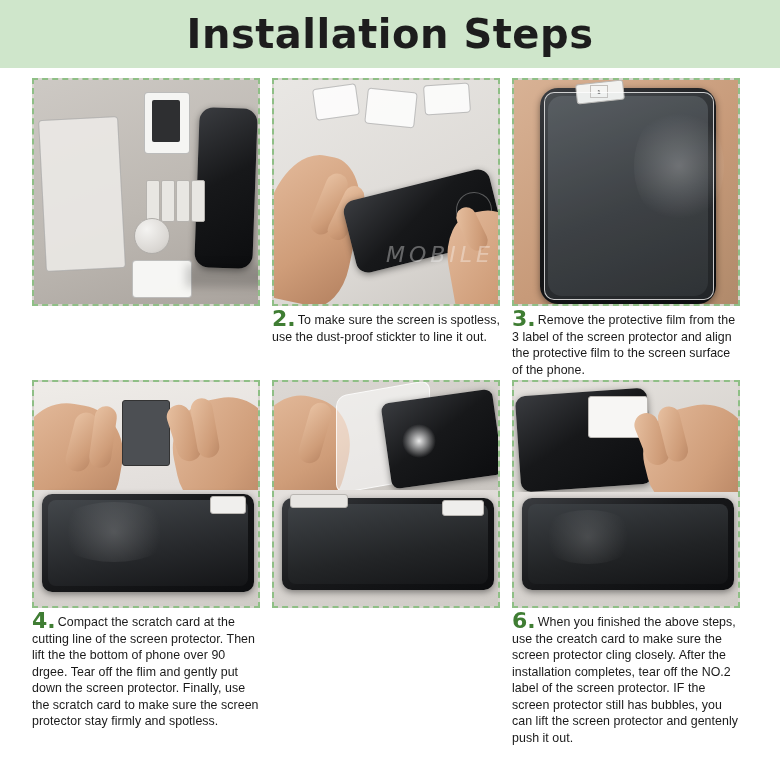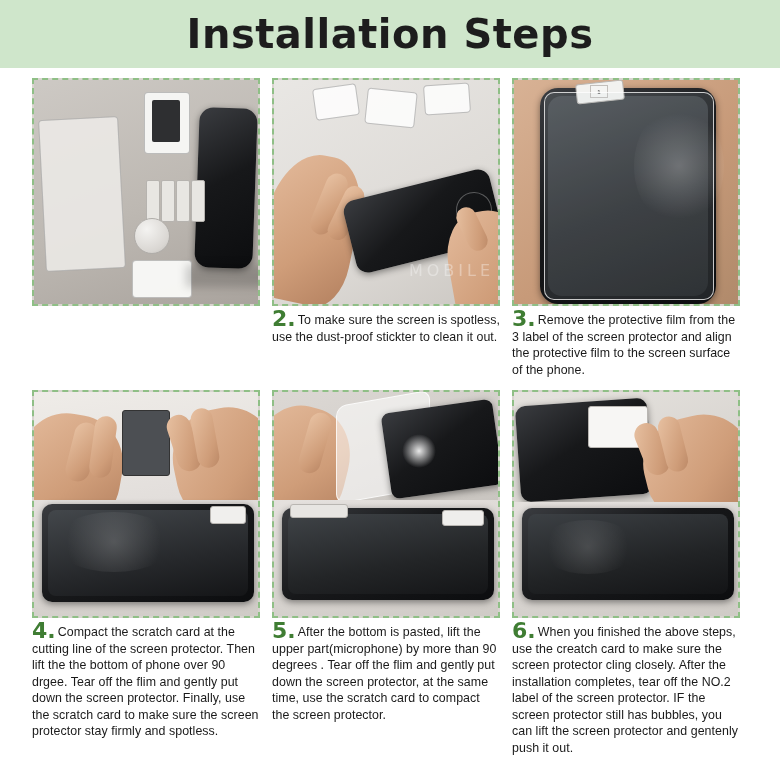--- a/index.html
+++ b/index.html
@@ -127,26 +127,27 @@
     justify-content: center;
   }
   .glare {
     position: absolute;
     background: radial-gradient(circle, rgba(255,255,255,.95) 0%, rgba(255,255,255,.0) 70%);
     border-radius: 50%;
   }
   .watermark {
     position: absolute;
     right: 4px;
-    bottom: 24px;
-    font-size: 16px;
+    bottom: 37px;
+    font-size: 22px;
     color: rgba(255,255,255,.35);
     letter-spacing: 4px;
     font-family: "DejaVu Sans", sans-serif;
     pointer-events: none;
+    font-style: italic;
   }
   .sm-chip {
     position: absolute;
     background: #e8e6e2;
     border: 1px solid #b6b3af;
     border-radius: 2px;
   }
   .circle-pad {
     position: absolute;
     border-radius: 50%;
@@ -204,21 +205,21 @@
           <div class="finger" style="left:62px; top:104px; width:20px; height:58px; transform:rotate(26deg);"></div>
 
           <div class="phone" style="left:74px; top:104px; width:150px; height:74px; border-radius:12px; transform:rotate(-14deg);"></div>
           <div style="position:absolute;left:182px;top:112px;width:34px;height:34px;border:1px solid rgba(255,255,255,.3);border-radius:50%;transform:rotate(-14deg);"></div>
 
           <div class="hand" style="left:176px; top:130px; width:86px; height:120px; border-radius:40% 50% 30% 30%; transform:rotate(-10deg);"></div>
           <div class="finger" style="left:188px; top:126px; width:20px; height:46px; transform:rotate(-26deg);"></div>
           <div class="watermark">MOBILE</div>
         </div>
         <div class="caption">
-          <span class="stepnum">2.</span><span class="cap-text">To make sure the screen is spotless, use the dust-proof stickter to clean it out.</span>
+          <span class="stepnum">2.</span><span class="cap-text">To make sure the screen is spotless, use the dust-proof stickter to line it out.</span>
         </div>
       </div>
 
       <div class="cell">
         <div class="photo">
           <div class="bg-skin"></div>
 
           <div class="phone" style="left:26px; top:8px; width:176px; height:216px; border-radius:18px;"></div>
           <div style="position:absolute;left:34px;top:16px;width:160px;height:200px;background:linear-gradient(160deg,#4a4e52 0%,#2b2d30 55%,#1a1c1e 100%);border-radius:14px;"></div>
 
@@ -227,21 +228,21 @@
 
           <div class="film" style="left:30px; top:12px; width:168px; height:206px; background:rgba(200,215,225,.12);"></div>
           <div class="glare" style="left:120px; top:26px; width:90px; height:120px; opacity:.25;"></div>
         </div>
         <div class="caption">
           <span class="stepnum">3.</span><span class="cap-text">Remove the protective film from the 3 label of the screen protector and align the protective film to the screen surface of the phone.</span>
         </div>
       </div>
     </div>
 
-    <div class="row" style="margin-top:12px;">
+    <div class="row" style="margin-top:2px;">
 
       <div class="cell">
         <div class="photo">
           <div class="bg-desk"></div>
 
           <div style="position:absolute;left:0;top:0;width:228px;height:108px;overflow:hidden;">
             <div class="hand" style="left:-16px; top:22px; width:104px; height:110px; transform:rotate(10deg);"></div>
             <div class="finger" style="left:36px; top:30px; width:24px; height:60px; transform:rotate(14deg);"></div>
             <div class="finger" style="left:58px; top:24px; width:22px; height:62px; transform:rotate(8deg);"></div>
             <div class="card" style="left:88px; top:18px; width:46px; height:64px; background:#4c4f53; border-color:#333;"></div>
@@ -270,23 +271,20 @@
             <div class="film" style="left:62px; top:6px; width:92px; height:96px; transform:skewY(-10deg); background:rgba(255,255,255,.55);"></div>
             <div class="phone" style="left:112px; top:14px; width:112px; height:86px; border-radius:8px; transform:rotate(-8deg);"></div>
             <div class="glare" style="left:128px; top:42px; width:34px; height:34px; opacity:.95;"></div>
           </div>
 
           <div class="phone" style="left:8px; top:116px; width:212px; height:92px; border-radius:10px;"></div>
           <div style="position:absolute;left:14px;top:122px;width:200px;height:80px;background:linear-gradient(170deg,#3f4347 0%,#232527 60%,#141517 100%);border-radius:8px;"></div>
           <div class="card" style="left:168px; top:118px; width:40px; height:14px; background:#efeeec;"></div>
           <div class="card" style="left:16px; top:112px; width:56px; height:12px; background:#e7e5e2;"></div>
         </div>
-        <div class="caption">
-          <span class="stepnum">5.</span><span class="cap-text">After the bottom is pasted, lift the upper part(microphone) by more than 90 degrees . Tear off the flim and gently put down the screen protector, at the same time, use the scratch card to compact the screen protector.</span>
-        </div>
       </div>
 
       <div class="cell">
         <div class="photo">
           <div class="bg-desk"></div>
 
           <div style="position:absolute;left:0;top:0;width:228px;height:110px;overflow:hidden;background:linear-gradient(160deg,#e6e3df 0%,#d2cec9 100%);">
             <div class="phone" style="left:4px; top:10px; width:132px; height:96px; border-radius:10px; transform:rotate(-4deg);"></div>
             <div class="card" style="left:74px; top:14px; width:58px; height:40px; background:#f7f6f4;"></div>
             <div class="hand" style="left:130px; top:24px; width:108px; height:100px; transform:rotate(-14deg);"></div>

